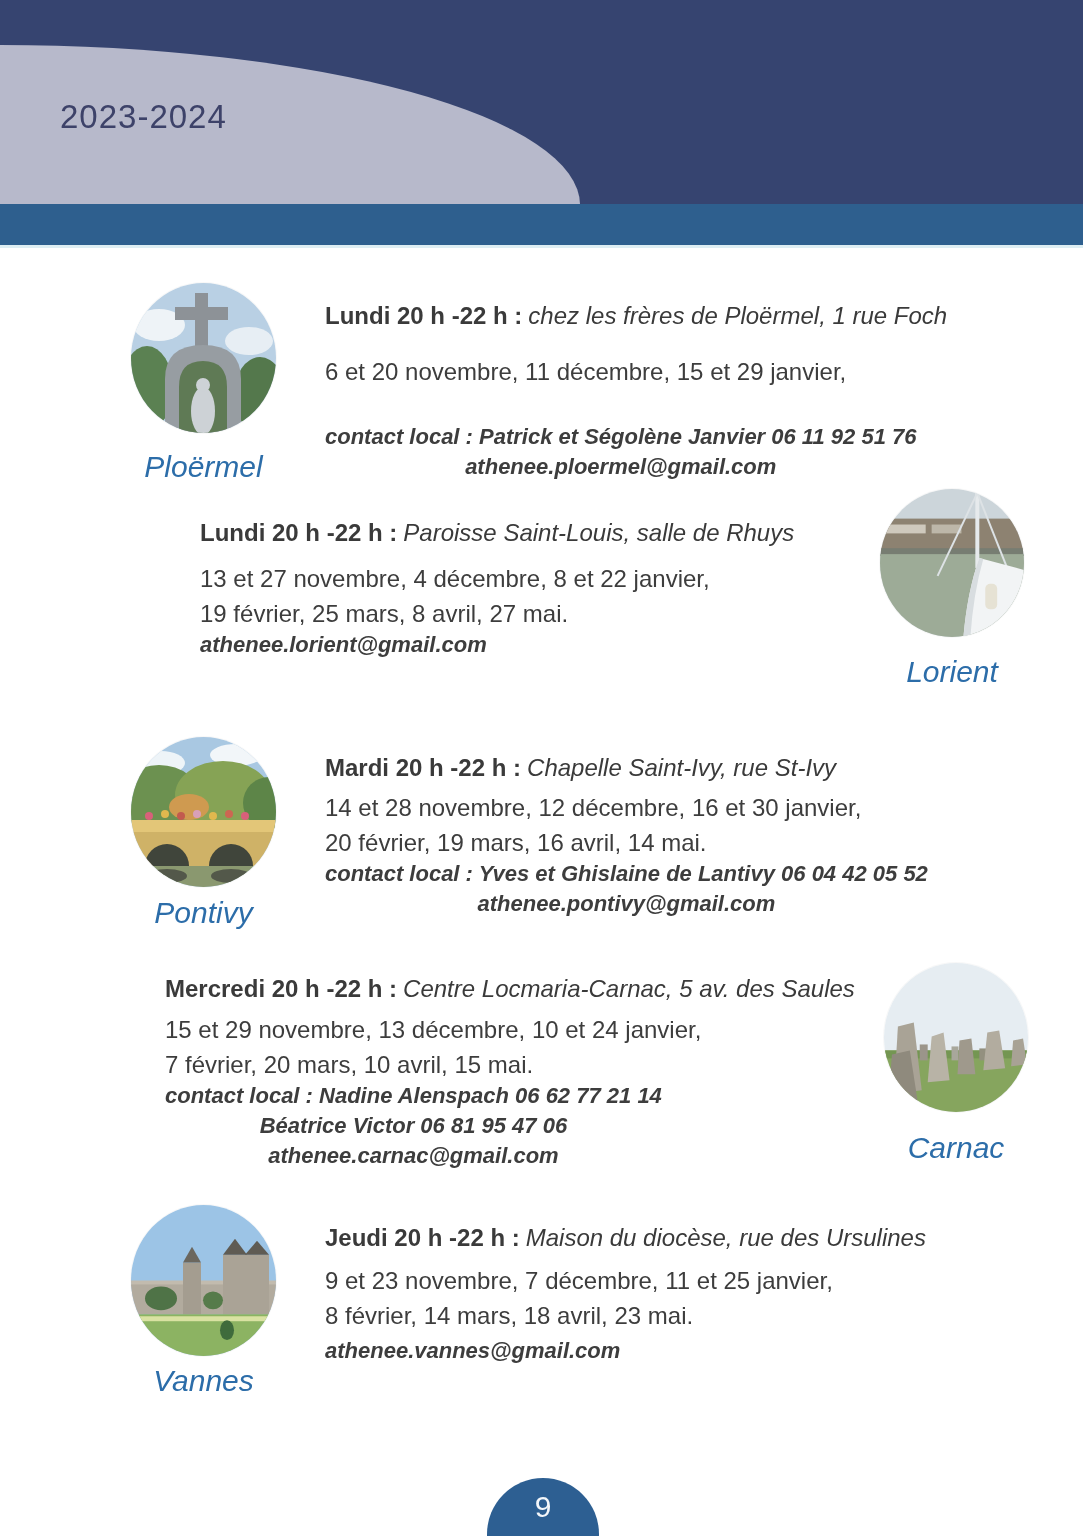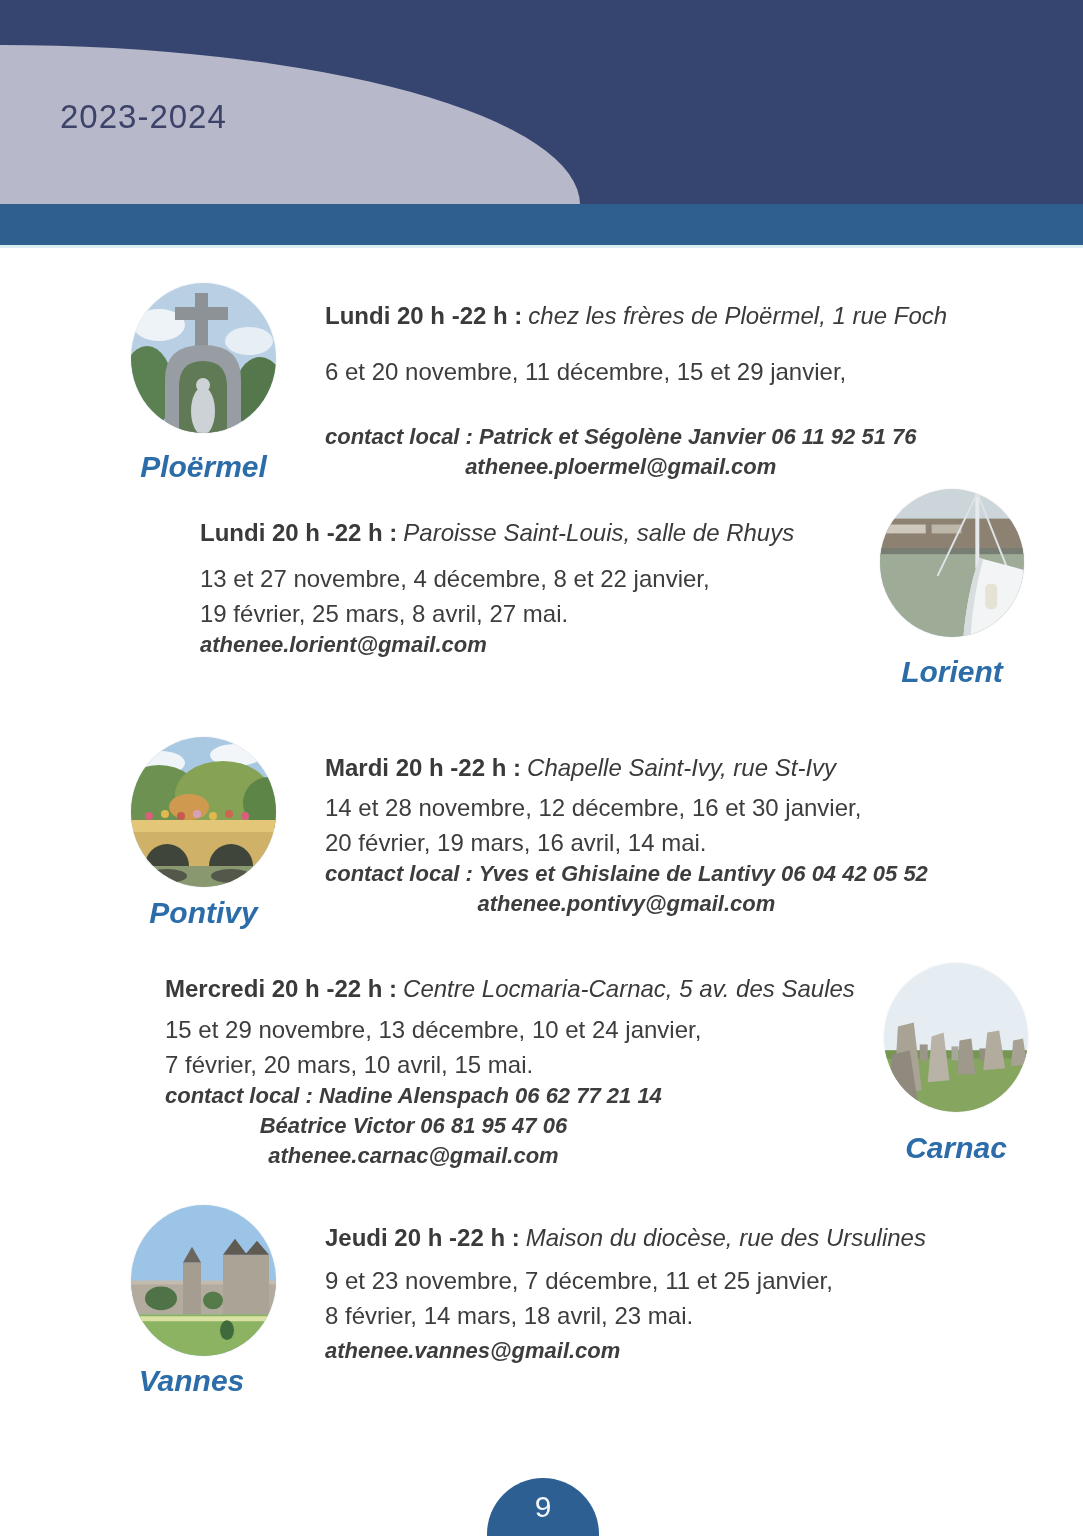--- a/index.html
+++ b/index.html
@@ -9,21 +9,21 @@
     font-family:"Liberation Sans",sans-serif;color:#3d3d3d;
   }
   
   .header{position:absolute;top:0;left:0;width:1083px;height:204px;background:#364470;overflow:hidden;}
   .header-ellipse{position:absolute;left:-580px;top:45px;width:1160px;height:320px;border-radius:50%;background:#b7b9cb;}
   .year{position:absolute;left:60px;top:98px;font-size:33px;color:#3d4269;letter-spacing:1px;z-index:2;}
   .band{position:absolute;top:204px;left:0;width:1083px;height:41px;background:#2e5f8e;border-bottom:3px solid #ddeef3;}
   
   .photo{position:absolute;border-radius:50%;overflow:hidden;box-shadow:0 0 0 1px rgba(0,0,0,0.03);}
   .photo svg{display:block;width:100%;height:100%;}
-  .town{position:absolute;text-align:center;font-size:30px;font-weight:bold;font-style:italic;color:#2c6da9;}
+  .town{position:absolute;text-align:center;font-size:30px;font-weight:normal;font-style:italic;color:#2c6da9;}
   .title{position:absolute;white-space:nowrap;font-size:24px;color:#3a3a3a;}
   .time{font-weight:bold;text-align:center;}
   .venue{font-style:italic;margin-left:6px;font-weight:normal;}
   .dates{position:absolute;font-size:24px;line-height:35px;color:#3d3d3d;}
   .contact{position:absolute;display:inline-block;text-align:center;font-style:italic;font-size:22px;line-height:30px;color:#3d3d3d;font-weight:bold;}
   
   .badge{position:absolute;left:487px;top:1478px;width:112px;height:112px;border-radius:50%;background:#2d5f92;text-align:center;}
   .badge span{display:inline-block;margin-top:12px;font-size:30px;color:#f4f7fa;}
 </style>
 </head>
@@ -179,21 +179,21 @@
         <rect x="92" y="50" width="46" height="60" fill="#aaa396"></rect>
         <polygon points="92,50 104,34 116,50" fill="#5f5b53"></polygon>
         <polygon points="114,50 126,36 138,50" fill="#5f5b53"></polygon>
         <ellipse cx="30" cy="94" rx="16" ry="12" fill="#4f7347"></ellipse>
         <ellipse cx="82" cy="96" rx="10" ry="9" fill="#567b4a"></ellipse>
         <rect x="0" y="110" width="145" height="42" fill="#8cb362"></rect>
         <rect x="0" y="112" width="145" height="5" fill="#d9e2a2"></rect>
         <ellipse cx="96" cy="126" rx="7" ry="10" fill="#3f6b3c"></ellipse>
       </svg>
     </div>
-    <div class="town" style="left:119px;top:1364px;width:145px">Vannes</div>
+    <div class="town" style="left:131px;top:1364px;width:145px">Vannes</div>
     <div class="title" style="left:325px;top:1224px">
       <span class="time">Jeudi 20 h -22 h :</span><span class="venue">Maison du diocèse, rue des Ursulines</span>
     </div>
     <div class="dates" style="left:325px;top:1263px">
       <div>9 et 23 novembre, 7 décembre, 11 et 25 janvier,</div>
       <div>8 février, 14 mars, 18 avril, 23 mai.</div>
     </div>
     <div class="contact" style="left:325px;top:1336px">
       <div>athenee.vannes@gmail.com</div>
     </div>

